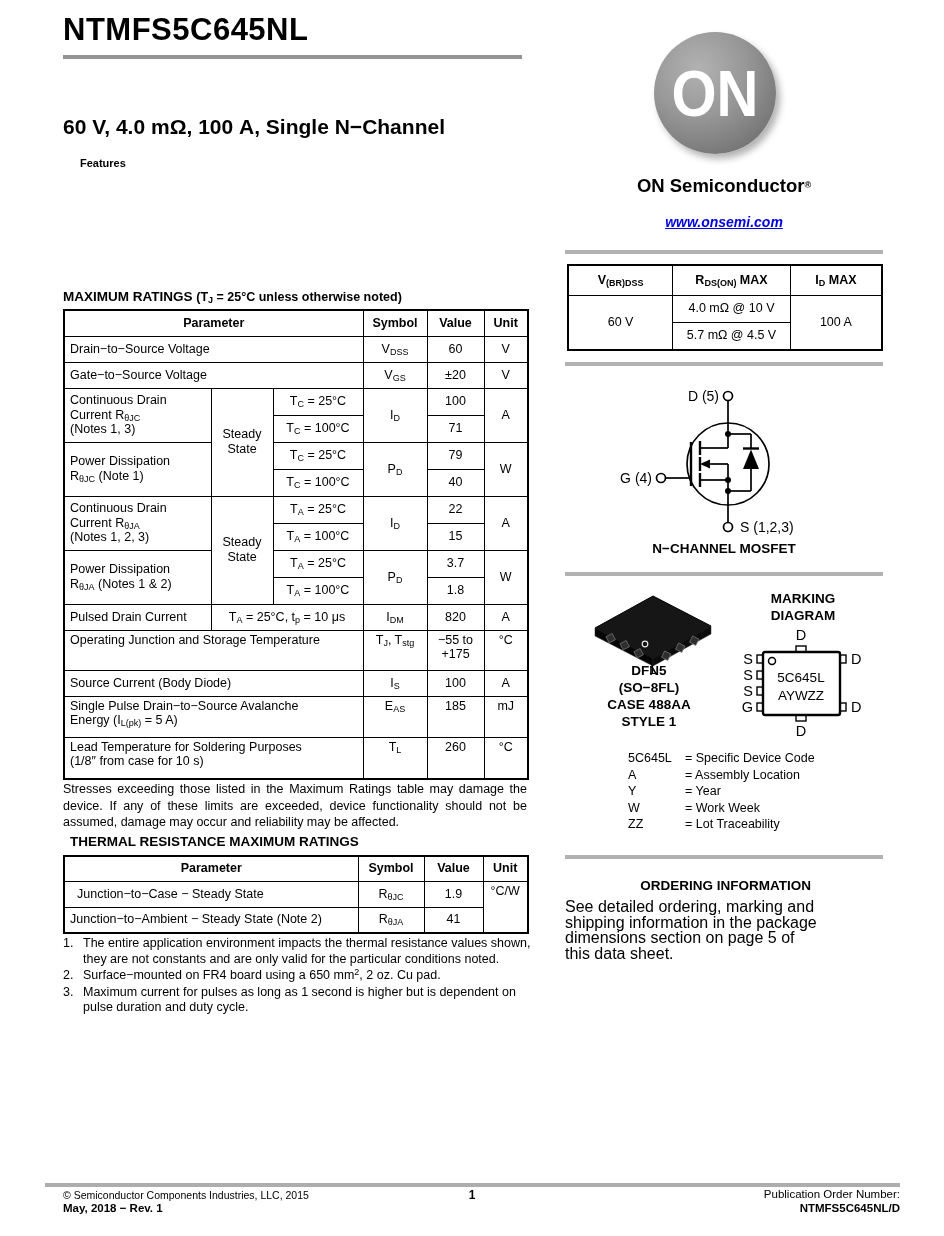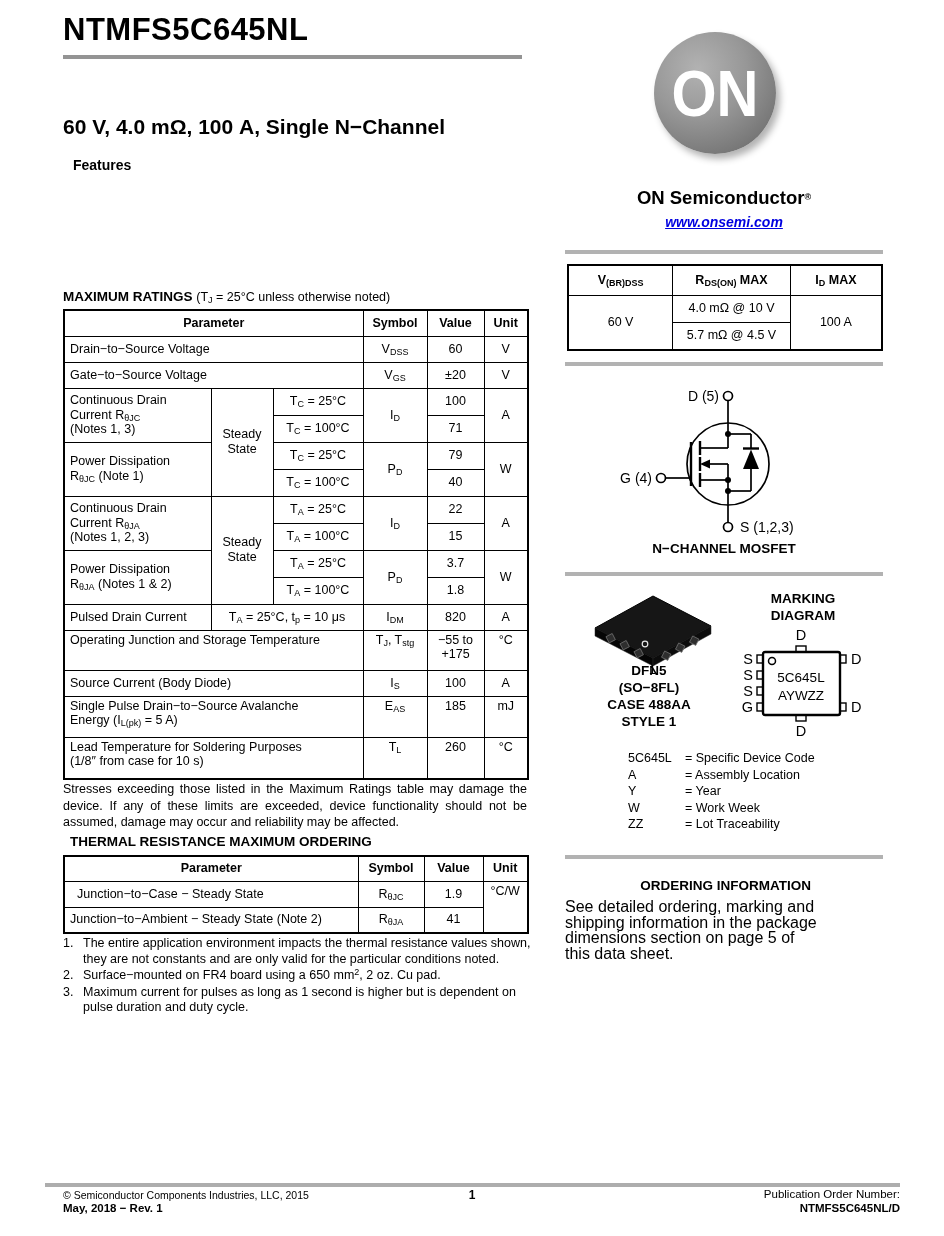--- a/index.html
+++ b/index.html
@@ -7,27 +7,27 @@
         font-family:"Liberation Sans",sans-serif;color:#000;}
   .abs{position:absolute;}
   sub{font-size:0.72em;vertical-align:-0.25em;line-height:0;}
   sup{font-size:0.72em;vertical-align:0.45em;line-height:0;}
 
   
   .part-number{left:63px;top:12px;font-size:31px;font-weight:bold;letter-spacing:0.5px;}
   .title-rule{left:63px;top:55px;width:459px;height:4px;background:#949494;}
   .doc-title{left:63px;top:78px;font-size:29px;font-weight:bold;}
   .doc-subtitle{left:63px;top:115px;font-size:21px;font-weight:bold;}
-  .features-heading{left:73px;top:157px;font-size:14px;font-weight:bold;}
+  .features-heading{left:80px;top:157px;font-size:11px;font-weight:bold;}
   .features{left:63px;top:176px;width:470px;margin:0;padding:0 0 0 23px;
             font-family:"Liberation Serif",serif;font-size:15.5px;line-height:22px;}
   .features li{margin:0;}
   .section-heading{font-size:13.5px;font-weight:bold;}
   .max-heading{left:63px;top:289px;}
-  .heading-note{font-weight:normal;font-size:12.5px;}
+  .heading-note{font-weight:bold;font-size:12.5px;}
   table.data{border-collapse:collapse;table-layout:fixed;font-size:12.5px;line-height:1.18;
              border:2px solid #000;}
   table.data td{border:1px solid #000;padding:2px 5px;vertical-align:middle;}
   table.data tr.hdr td{font-weight:bold;text-align:center;}
   td.c{text-align:center;padding:2px 2px;}
   .max-table{left:63px;top:309px;}
   .stress-note{left:63px;top:781px;width:464px;font-size:12.5px;line-height:16.5px;text-align:justify;}
   .thermal-heading{left:70px;top:834px;}
   .thermal-table{left:63px;top:855px;}
   .notes{left:63px;top:936px;width:470px;font-size:12.5px;line-height:15.5px;}
@@ -36,21 +36,21 @@
   .note-text{flex:1;}
 
   
   .right-col{left:565px;top:0;width:318px;height:1100px;}
   .on-logo{left:89px;top:32px;width:122px;height:122px;border-radius:50%;
            background:radial-gradient(circle at 36% 30%, #b2b2b2 0%, #979797 42%, #7a7a7a 74%, #616161 100%);
            box-shadow:4px 5px 7px rgba(0,0,0,0.30);
            display:flex;align-items:center;justify-content:center;}
   .on-logo-text{color:#fff;font-weight:bold;font-size:58px;letter-spacing:0px;transform:scaleY(1.12);
                 font-family:"Liberation Sans",sans-serif;}
-  .brand-name{left:0;top:175px;width:100%;text-align:center;font-size:18.5px;font-weight:bold;margin-top:12px;}
+  .brand-name{left:0;top:175px;width:100%;text-align:center;font-size:18.5px;font-weight:bold;}
   .brand-name sup{font-size:9px;}
   .site-link{left:0;top:213px;width:100%;text-align:center;font-style:italic;}
   .site-link a{color:#0000e0;font-size:14px;font-weight:bold;text-decoration:underline;}
   .divider{left:0;width:318px;height:4px;background:#b2b2b2;}
   .spec-table{left:2px;top:264px;}
   .mosfet-svg{left:30px;top:380px;}
   .mosfet-caption{left:0;top:541px;width:318px;text-align:center;font-size:13.5px;font-weight:bold;}
   .pkg-svg{left:12px;top:586px;}
   .pkg-text{left:0;top:662px;width:168px;text-align:center;font-size:13.5px;font-weight:bold;line-height:17px;}
   .marking-heading{left:176px;top:590px;width:124px;text-align:center;font-size:13.5px;font-weight:bold;line-height:17px;}
@@ -187,21 +187,21 @@
       <td colspan="3" style="vertical-align:top">Lead Temperature for Soldering Purposes<br>(1/8″ from case for 10 s)</td>
       <td class="c" style="vertical-align:top">T<sub>L</sub></td>
       <td class="c" style="vertical-align:top">260</td>
       <td class="c" style="vertical-align:top">°C</td>
     </tr>
   </tbody>
     </table>
 
   <div class="abs stress-note">Stresses exceeding those listed in the Maximum Ratings table may damage the device. If any of these limits are exceeded, device functionality should not be assumed, damage may occur and reliability may be affected.</div>
 
-  <div class="abs thermal-heading section-heading">THERMAL RESISTANCE MAXIMUM ORDERING</div>
+  <div class="abs thermal-heading section-heading">THERMAL RESISTANCE MAXIMUM RATINGS</div>
 
   <table class="abs data thermal-table">
     <colgroup>
         <col style="width:294px">
         <col style="width:66px">
         <col style="width:59px">
         <col style="width:45px">
       </colgroup>
     <tbody>
         <tr class="hdr" style="height:25px">

